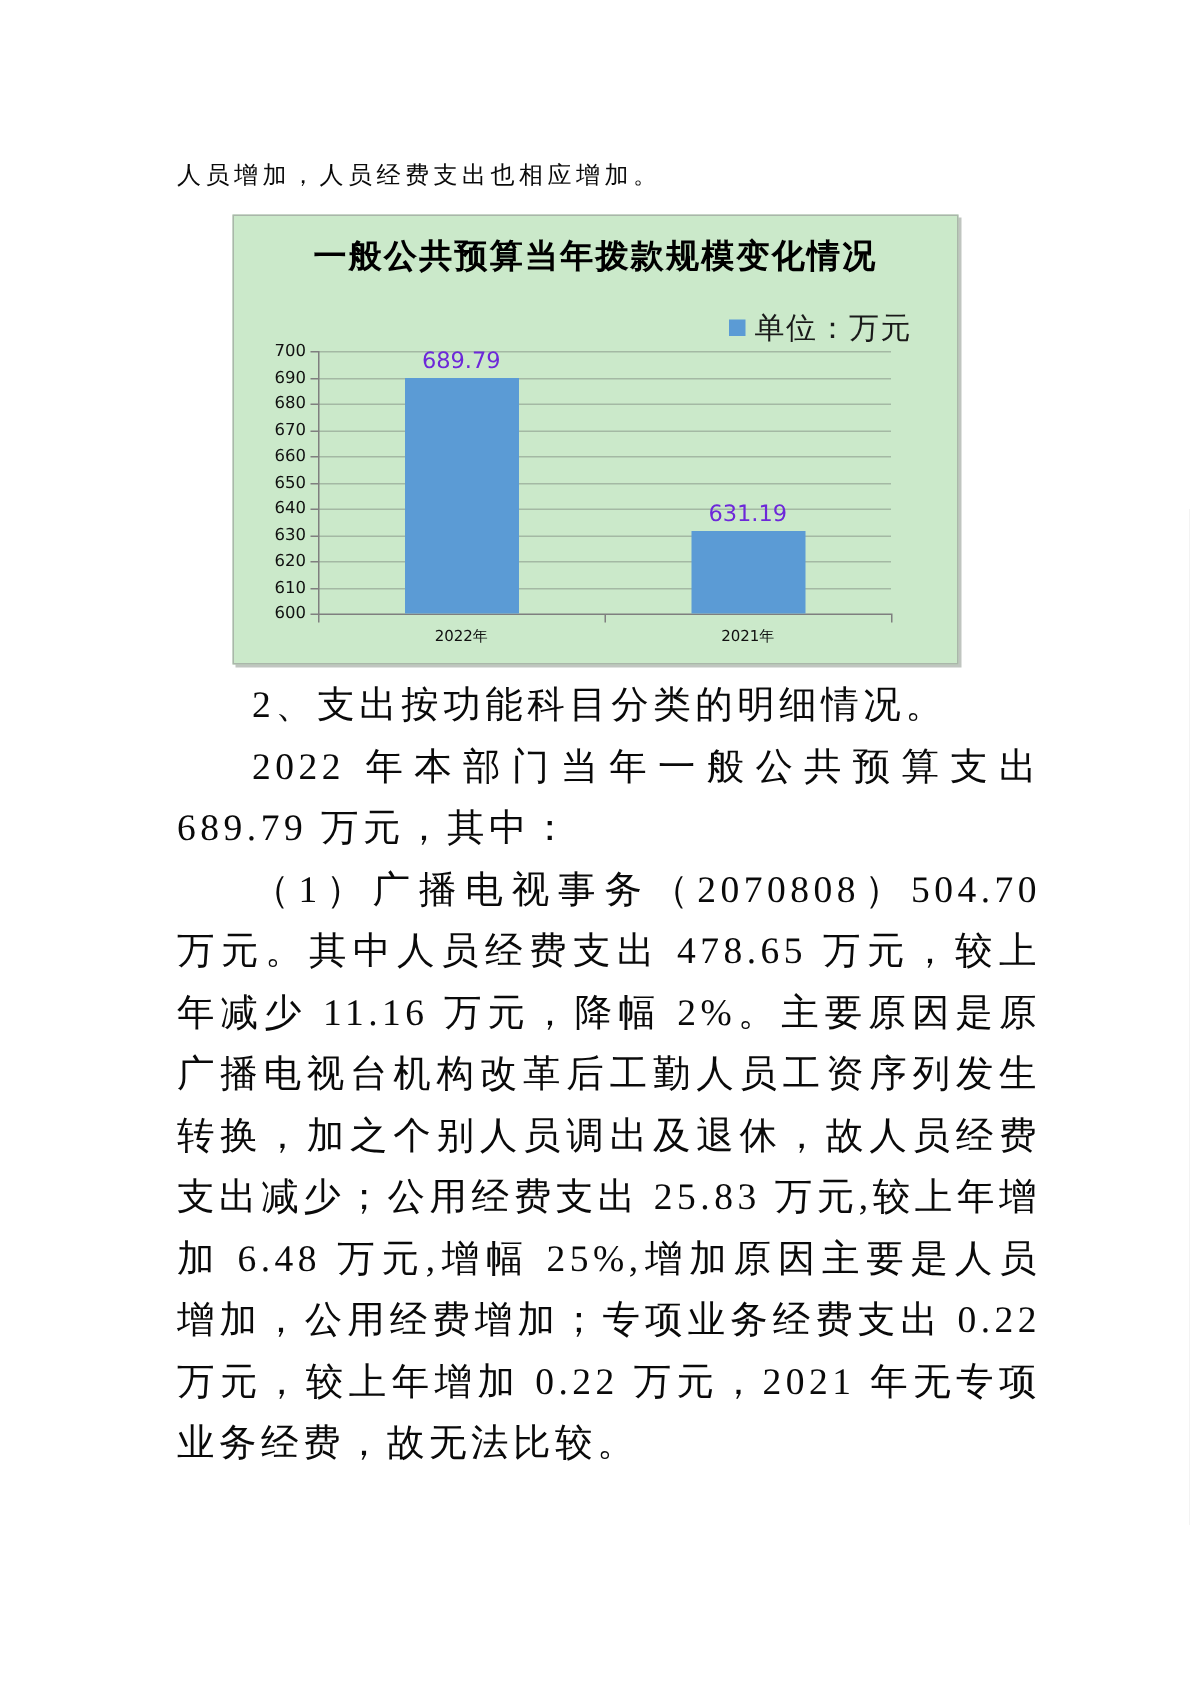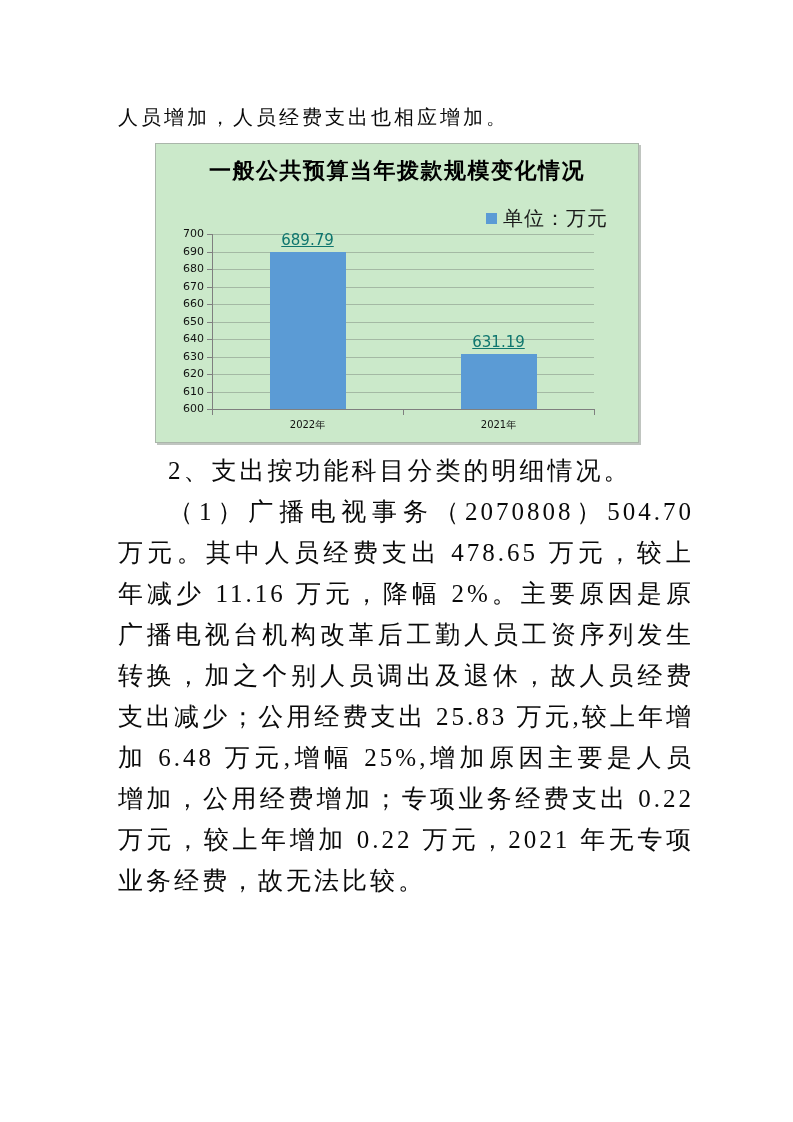--- a/index.html
+++ b/index.html
@@ -9,21 +9,21 @@
     width:793px; height:1122px;
     margin:0 auto;
     background:#ffffff;
     overflow:hidden;
     font-family:"Liberation Serif","DejaVu Serif",serif;
     color:#0a0a0a;
   }
   
   .intro {
     position:absolute; left:118px; top:97px; width:576px;
-    font-size:20px; line-height:41px; letter-spacing:3px;
+    font-size:16px; line-height:41px; letter-spacing:3px;
     text-align:justify;
   }
   .content {
     position:absolute; left:118px; top:450px; width:576px;
   }
   .para {
     font-size:25px; line-height:41px; letter-spacing:3px;
     text-align:justify; text-justify:inter-ideograph;
   }
   .para.indent { text-indent:2em; }
@@ -53,21 +53,21 @@
   .axis-x { position:absolute; left:0; top:175px; width:383px; height:1px; z-index:2; }
   .ytick { position:absolute; width:5px; height:1px; left:-5px; z-index:2; }
   .xtick { position:absolute; width:1px; height:5px; top:176px; z-index:2; }
   .ylabel {
     position:absolute; left:-54px; width:46px; text-align:right;
     font-size:11px; line-height:16px; color:#111;
   }
   .bar { position:absolute; z-index:3; }
   .bar-value {
     position:absolute; width:120px; text-align:center; z-index:4;
-    font-size:15px; line-height:17px; color:#0f766e;text-decoration:underline;
+    font-size:15px; line-height:17px; color:#6d28d9;
   }
   .xlabel {
     position:absolute; text-align:center; z-index:4;
     font-size:10px; line-height:17px; color:#111; top:182px;
   }
 </style>
 </head>
 <body>
 
 <div class="page">
@@ -122,16 +122,17 @@
         <div class="bar-value" style="left: 35.5px; top: -2.1325px;">689.79</div>
         <div class="xlabel" style="left: 0px; width: 191px;">2022年</div>
         <div class="bar" style="left: 248.5px; top: 120.417px; width: 76px; height: 54.5825px; background: rgb(91, 155, 213);"></div>
         <div class="bar-value" style="left: 226.5px; top: 100.417px;">631.19</div>
         <div class="xlabel" style="left: 191px; width: 191px;">2021年</div>
       </div>
   </div>
 
   <div class="content">
     <p class="para indent">2、支出按功能科目分类的明细情况。</p>
+    <p class="para indent">2022 年本部门当年一般公共预算支出 689.79 万元，其中：</p>
     <p class="para indent">（1）广播电视事务（2070808）504.70 万元。其中人员经费支出 478.65 万元，较上年减少 11.16 万元，降幅 2%。主要原因是原广播电视台机构改革后工勤人员工资序列发生转换，加之个别人员调出及退休，故人员经费支出减少；公用经费支出 25.83 万元,较上年增加 6.48 万元,增幅 25%,增加原因主要是人员增加，公用经费增加；专项业务经费支出 0.22 万元，较上年增加 0.22 万元，2021 年无专项业务经费，故无法比较。</p>
   </div>
 
 </div>
 
 </body></html>

